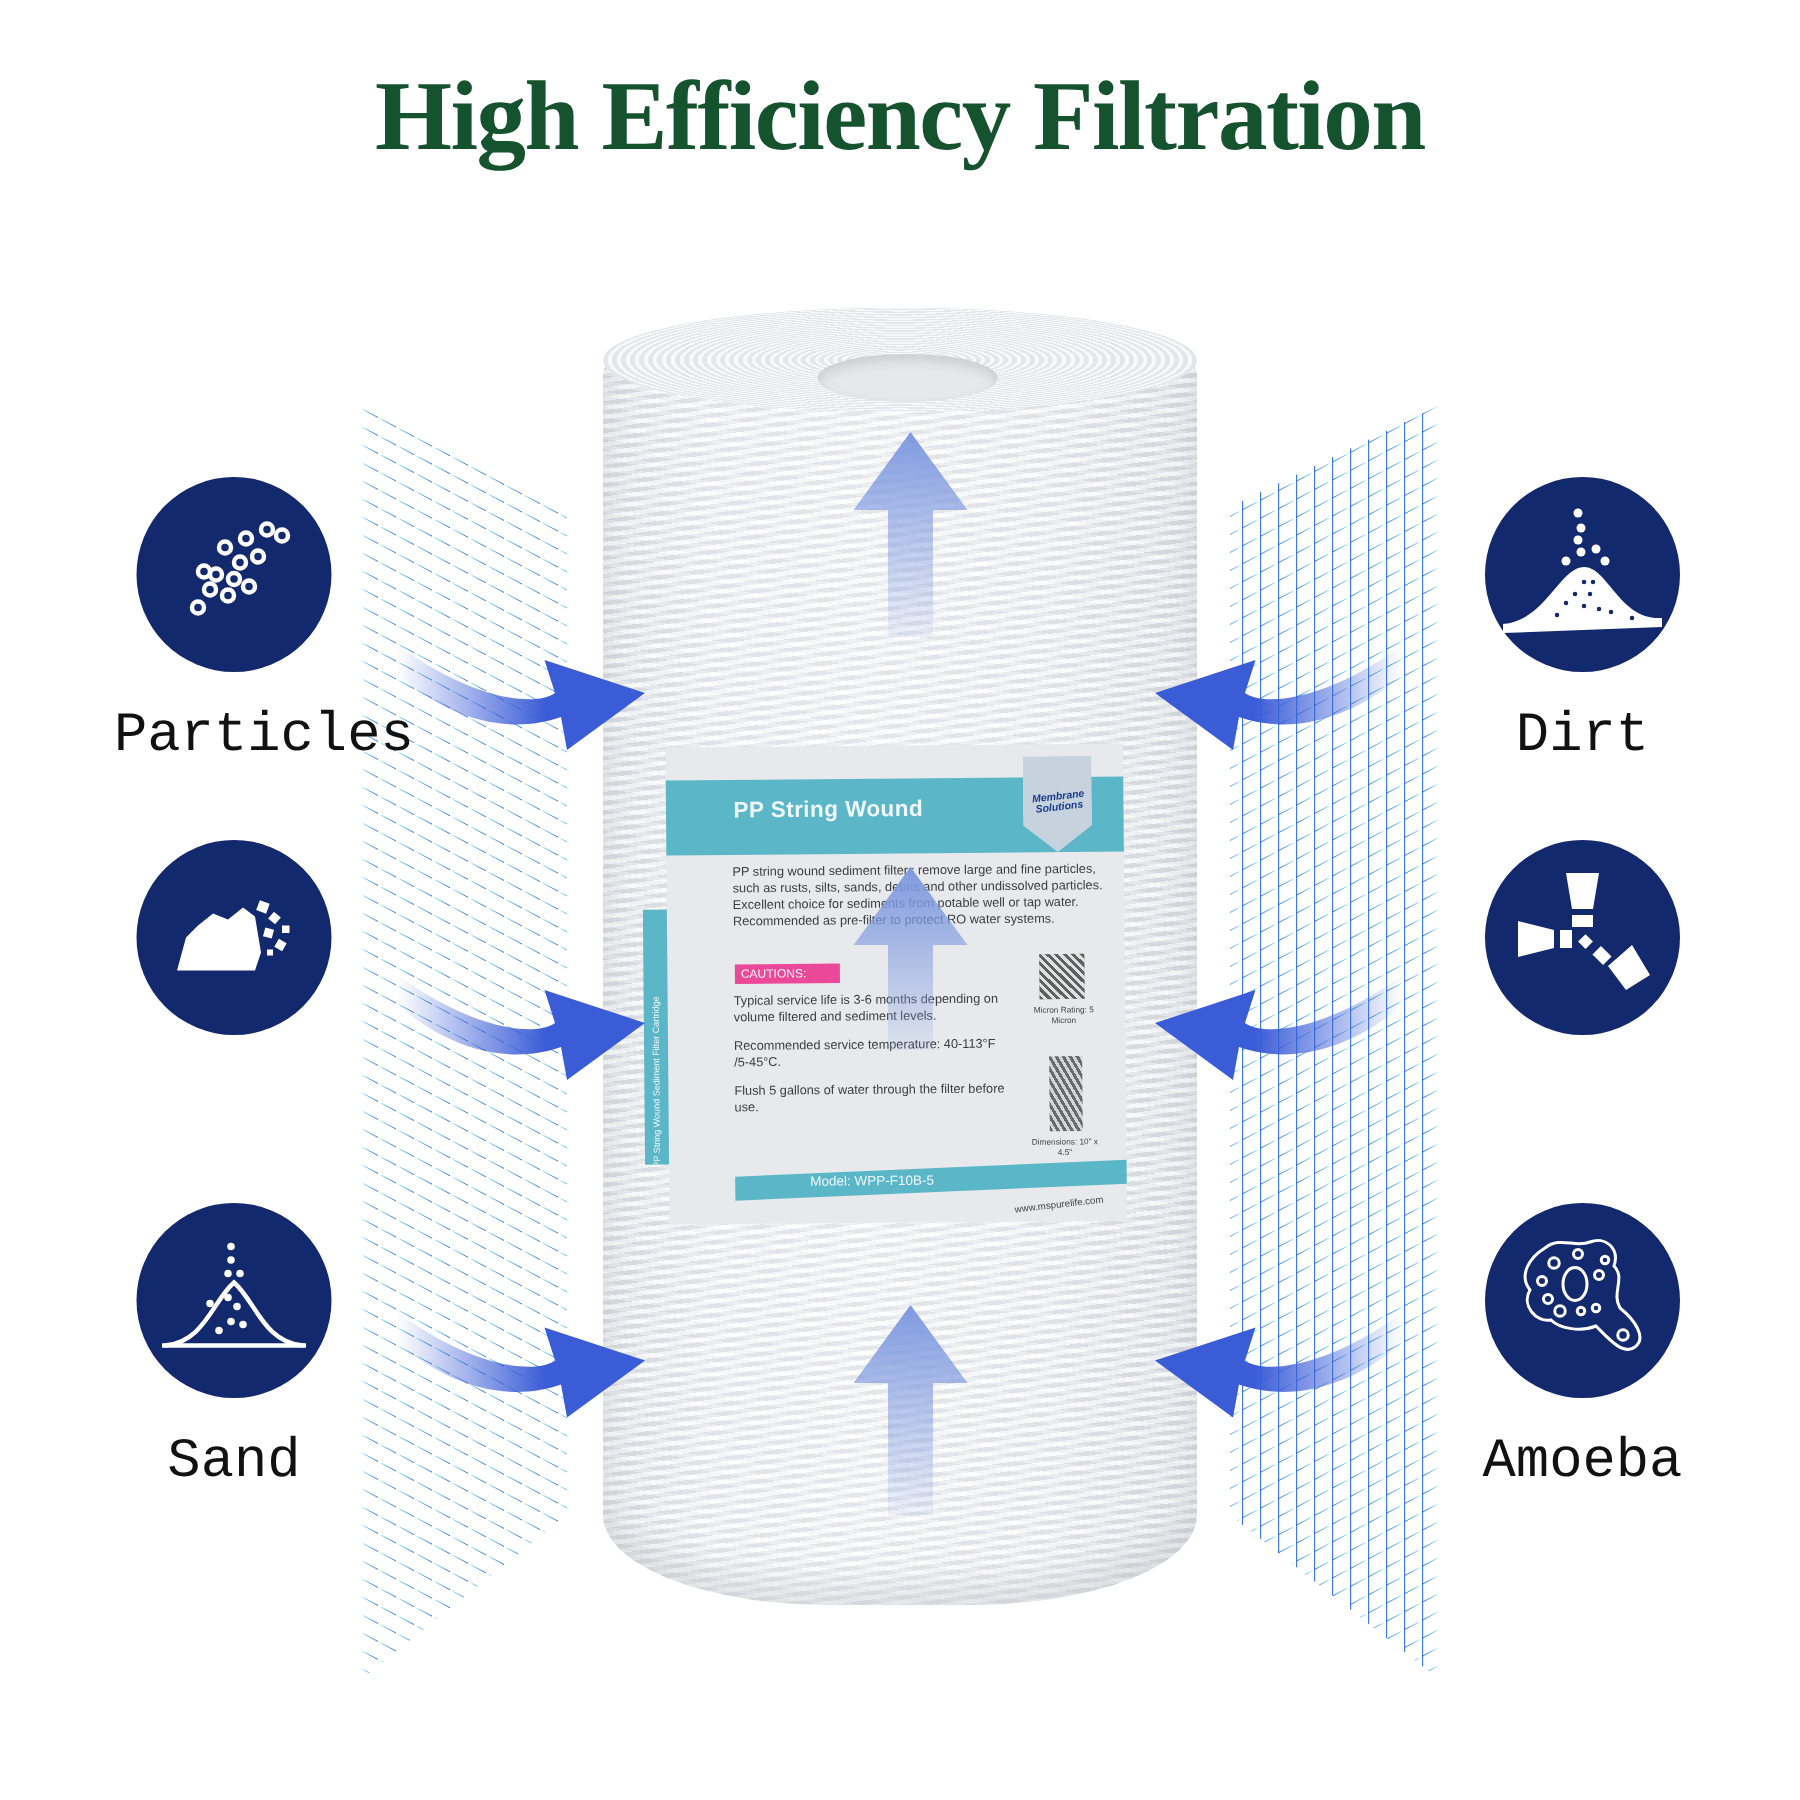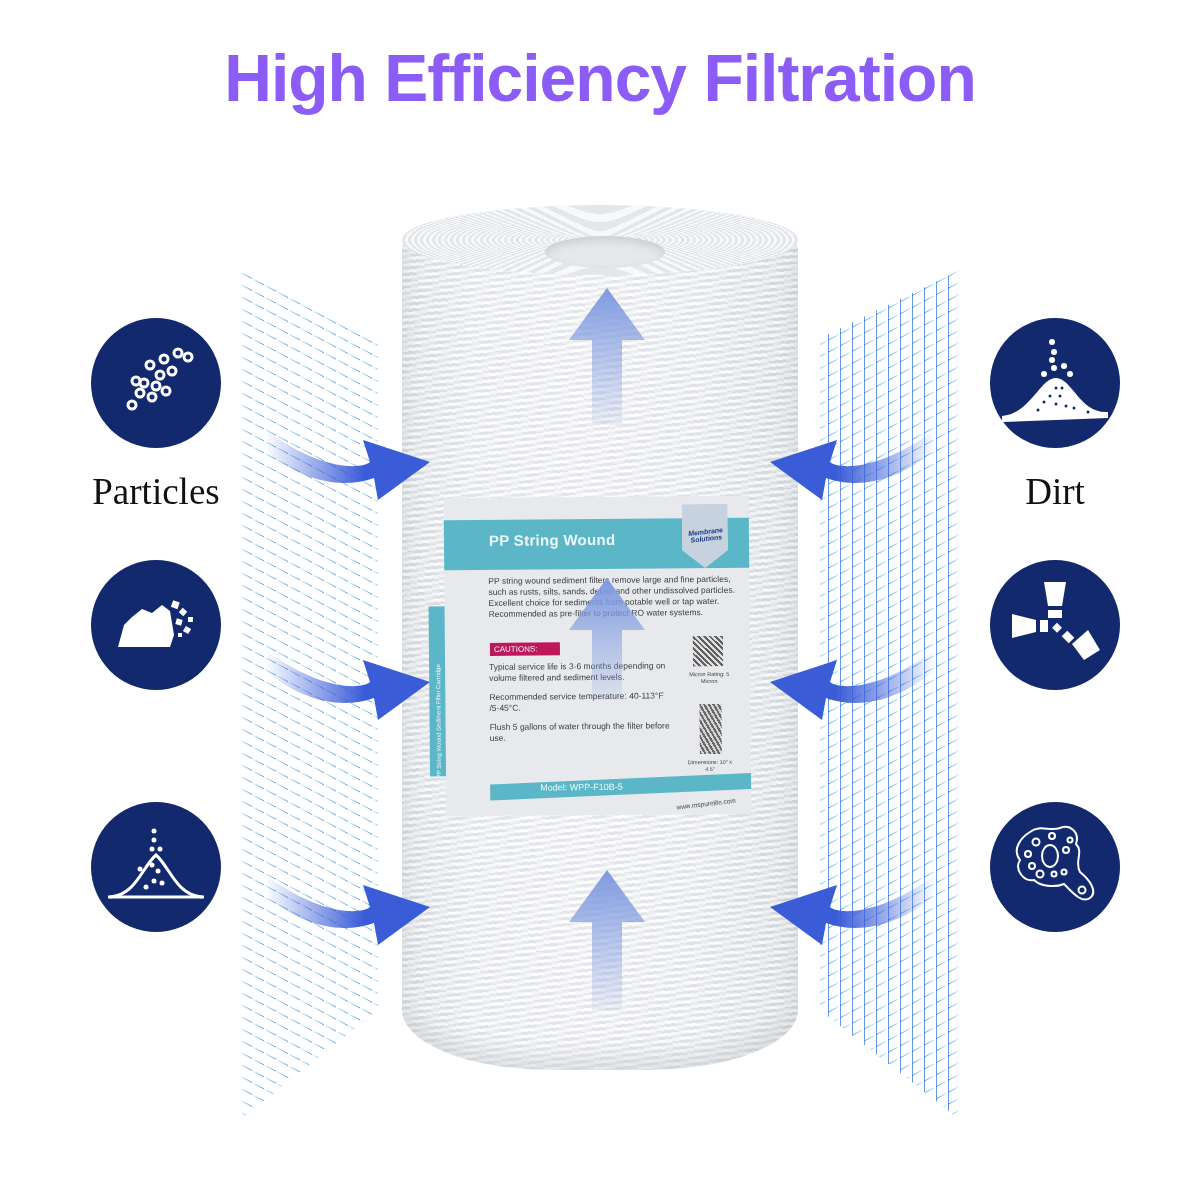--- a/index.html
+++ b/index.html
@@ -1,21 +1,21 @@
 <!DOCTYPE html>
 <html><head>
 <meta charset="utf-8">
 <style>
   html, body { margin: 0; padding: 0; background: #ffffff; }
   body { width: 1200px; height: 1200px; position: relative; overflow: hidden;
          font-family: "Liberation Sans", "DejaVu Sans", sans-serif; }
 
   .title { position: absolute; left: 0; right: 0; top: 40px; text-align: center;
-           font-family: Liberation Sans, sans-serif; font-weight: bold;
-           font-size: 66px; letter-spacing: -1px; color: #8b5cf6; }
+           font-family: Liberation Serif, serif; font-weight: bold;
+           font-size: 66px; letter-spacing: -1px; color: #14532d; }
 
   
   .mesh { position: absolute; top: 0; left: 0; }
 
   
   .cartridge { position: absolute; left: 402px; top: 210px; width: 396px; height: 860px;
     border-radius: 140px 140px 150px 150px / 40px 40px 60px 60px;
     background:
       repeating-linear-gradient(172deg, rgba(255,255,255,0.55) 0 3px, rgba(210,214,220,0.35) 3px 6px),
       repeating-linear-gradient(8deg, rgba(255,255,255,0.45) 0 3px, rgba(205,210,216,0.3) 3px 7px),
@@ -38,42 +38,42 @@
     background: #c6d3df; clip-path: polygon(0 0,100% 0,100% 72%,50% 100%,0 72%); }
   .label-logo-text { position: absolute; left: 236px; top: 32px; width: 52px; font-size: 7px;
     line-height: 7px; color: #1b3a8a; font-weight: bold; font-style: italic; text-align: center;
     transform: rotate(-6deg); }
   .label-side { position: absolute; left: -16px; top: 108px; width: 16px; height: 170px; background: #5bb7c8; }
   .label-side-text { position: absolute; left: -10px; top: 112px; width: 170px; height: 10px;
     font-size: 6px; color: #eef8fb; transform-origin: 0 0; transform: translate(0px,168px) rotate(-90deg); white-space: nowrap; }
   .label-desc { position: absolute; left: 44px; top: 78px; width: 252px; font-size: 8.5px;
     line-height: 11px; color: #3a3d42; }
   .label-caution { position: absolute; left: 45px; top: 145px; width: 66px; height: 13px;
-    background: #be185d; color: #eef8fb; font-size: 8px; line-height: 13px; padding-left: 4px; }
+    background: #ec4899; color: #eef8fb; font-size: 8px; line-height: 13px; padding-left: 4px; }
   .label-bullets { position: absolute; left: 44px; top: 164px; width: 185px; font-size: 8.5px;
     line-height: 11px; color: #3a3d42; }
   .label-bullets p { margin: 0 0 8px 0; }
   .label-qr { position: absolute; left: 248px; top: 140px; width: 30px; height: 30px;
     background: repeating-linear-gradient(45deg,#333 0 2px,#ddd 2px 4px),#888; opacity: 0.75; }
   .label-micron { position: absolute; left: 238px; top: 175px; width: 52px; font-size: 5.5px;
     text-align: center; color: #444; line-height: 7px; }
   .label-cart { position: absolute; left: 254px; top: 208px; width: 22px; height: 50px;
     background: repeating-linear-gradient(60deg,#333 0 2px,#ccc 2px 4px); opacity: 0.7; }
   .label-dim { position: absolute; left: 238px; top: 263px; width: 52px; font-size: 5.5px;
     text-align: center; color: #444; line-height: 7px; }
   .label-model-band { position: absolute; left: 44px; top: 282px; width: 261px; height: 16px;
     background: #5bb7c8; transform: skewY(-2deg); }
   .label-model { position: absolute; left: 50px; top: 285px; font-size: 9px; color: #eef8fb; margin-left: 44px; }
   .label-site { position: absolute; left: 230px; top: 304px; font-size: 6.5px; color: #444; transform: rotate(-6deg); }
 
   
   .cat { position: absolute; width: 160px; text-align: center; }
   .cat-circle { width: 130px; height: 130px; border-radius: 50%; background: #13296e;
     margin: 0 auto; display: flex; align-items: center; justify-content: center; }
-  .cat-label { margin-top: 22px; font-size: 37px; color: #111; font-family: Liberation Serif, serif; }
+  .cat-label { margin-top: 22px; font-size: 37px; color: #111; font-family: Liberation Mono, monospace; }
 </style>
 </head>
 <body>
 
 <div class="title">High Efficiency Filtration</div>
 
 <svg class="mesh" width="1200" height="1200" viewBox="0 0 1200 1200">
   <defs>
     <linearGradient id="gl" x1="0" x2="1" y1="0" y2="0">
       <stop offset="0" stop-color="#ffffff" stop-opacity="0"></stop>
@@ -203,20 +203,21 @@
       <circle cx="46" cy="22" r="2.5" stroke="none"></circle>
         <circle cx="54" cy="22" r="2.5" stroke="none"></circle>
       <circle cx="34" cy="42" r="2.5" stroke="none"></circle>
         <circle cx="52" cy="44" r="2.5" stroke="none"></circle>
       <circle cx="48" cy="54" r="2.5" stroke="none"></circle>
         <circle cx="56" cy="56" r="2.5" stroke="none"></circle>
       <circle cx="40" cy="60" r="2.5" stroke="none"></circle>
         <circle cx="46" cy="38" r="2.5" stroke="none"></circle>
     </svg>
   </div>
+  <div class="cat-label">Sand</div>
 </div>
 
 <div class="cat" style="left:975px; top:318px;">
   <div class="cat-circle">
     <svg width="110" height="90" viewBox="0 0 110 90" fill="#fff">
       <path d="M2,78 C30,76 40,40 56,40 C72,40 80,76 108,74 L108,80 L2,84 Z"></path>
       <circle cx="52" cy="4" r="3"></circle>
         <circle cx="54" cy="14" r="3"></circle>
         <circle cx="52" cy="22" r="3"></circle>
       <circle cx="54" cy="30" r="3"></circle>
@@ -264,13 +265,14 @@
         <circle cx="18" cy="32" r="3"></circle>
       <circle cx="22" cy="44" r="3"></circle>
         <circle cx="56" cy="28" r="3"></circle>
         <circle cx="60" cy="18" r="2.5"></circle>
       <circle cx="30" cy="52" r="3.5"></circle>
         <circle cx="44" cy="52" r="2.5"></circle>
         <circle cx="54" cy="50" r="2.5"></circle>
         <circle cx="72" cy="68" r="3.5"></circle>
     </svg>
   </div>
+  <div class="cat-label">Amoeba</div>
 </div>
 
 </body></html>

